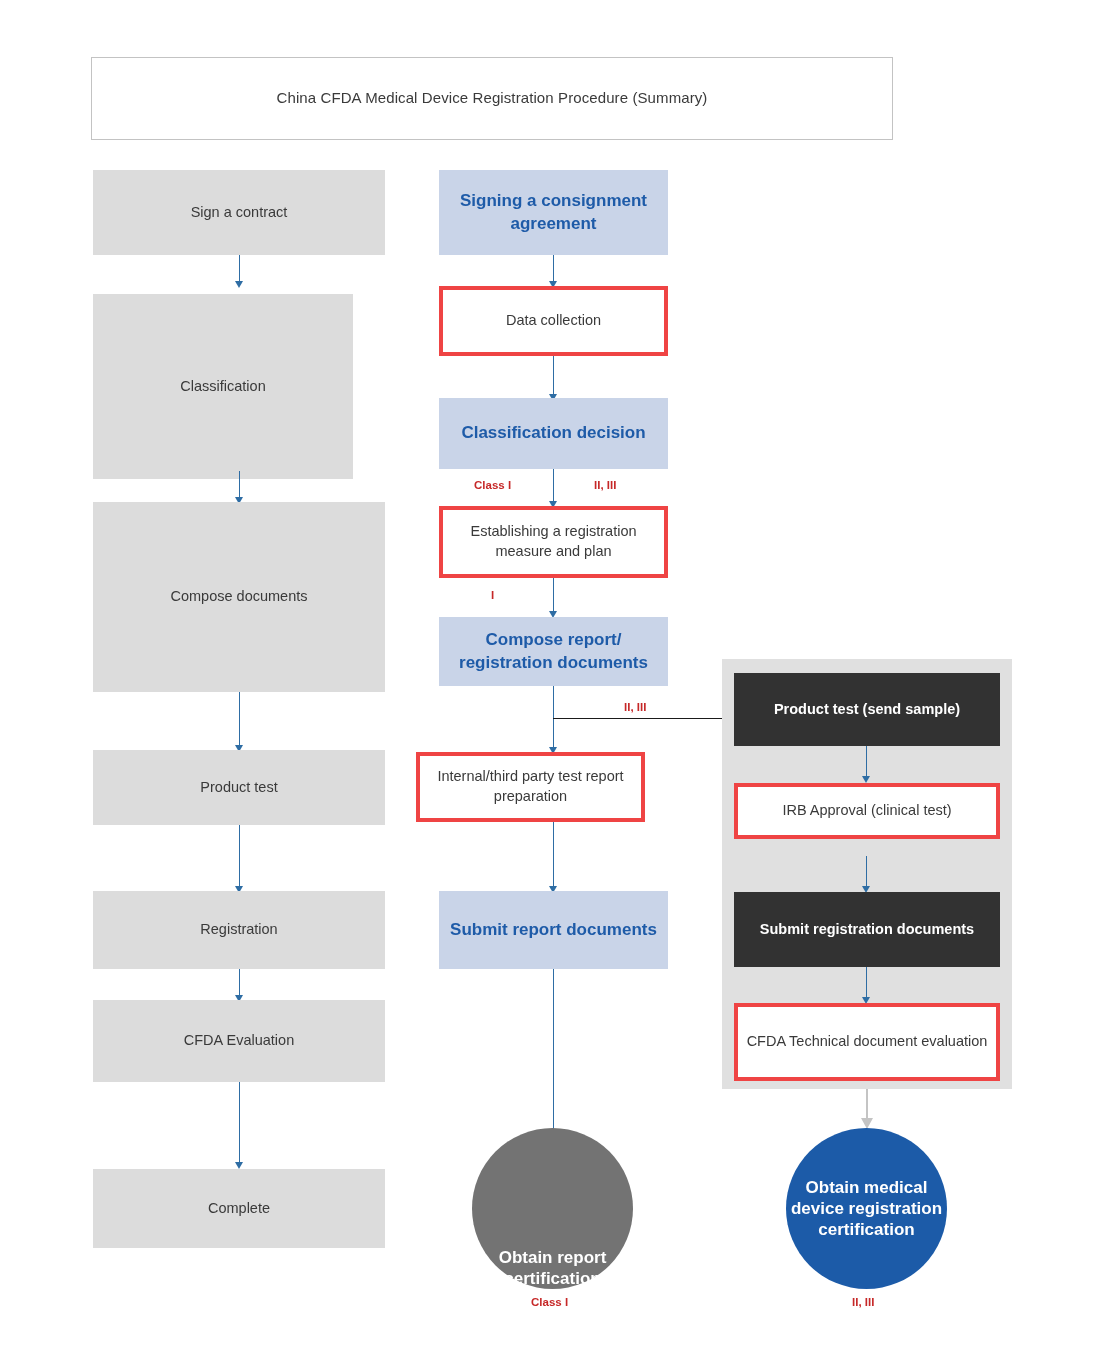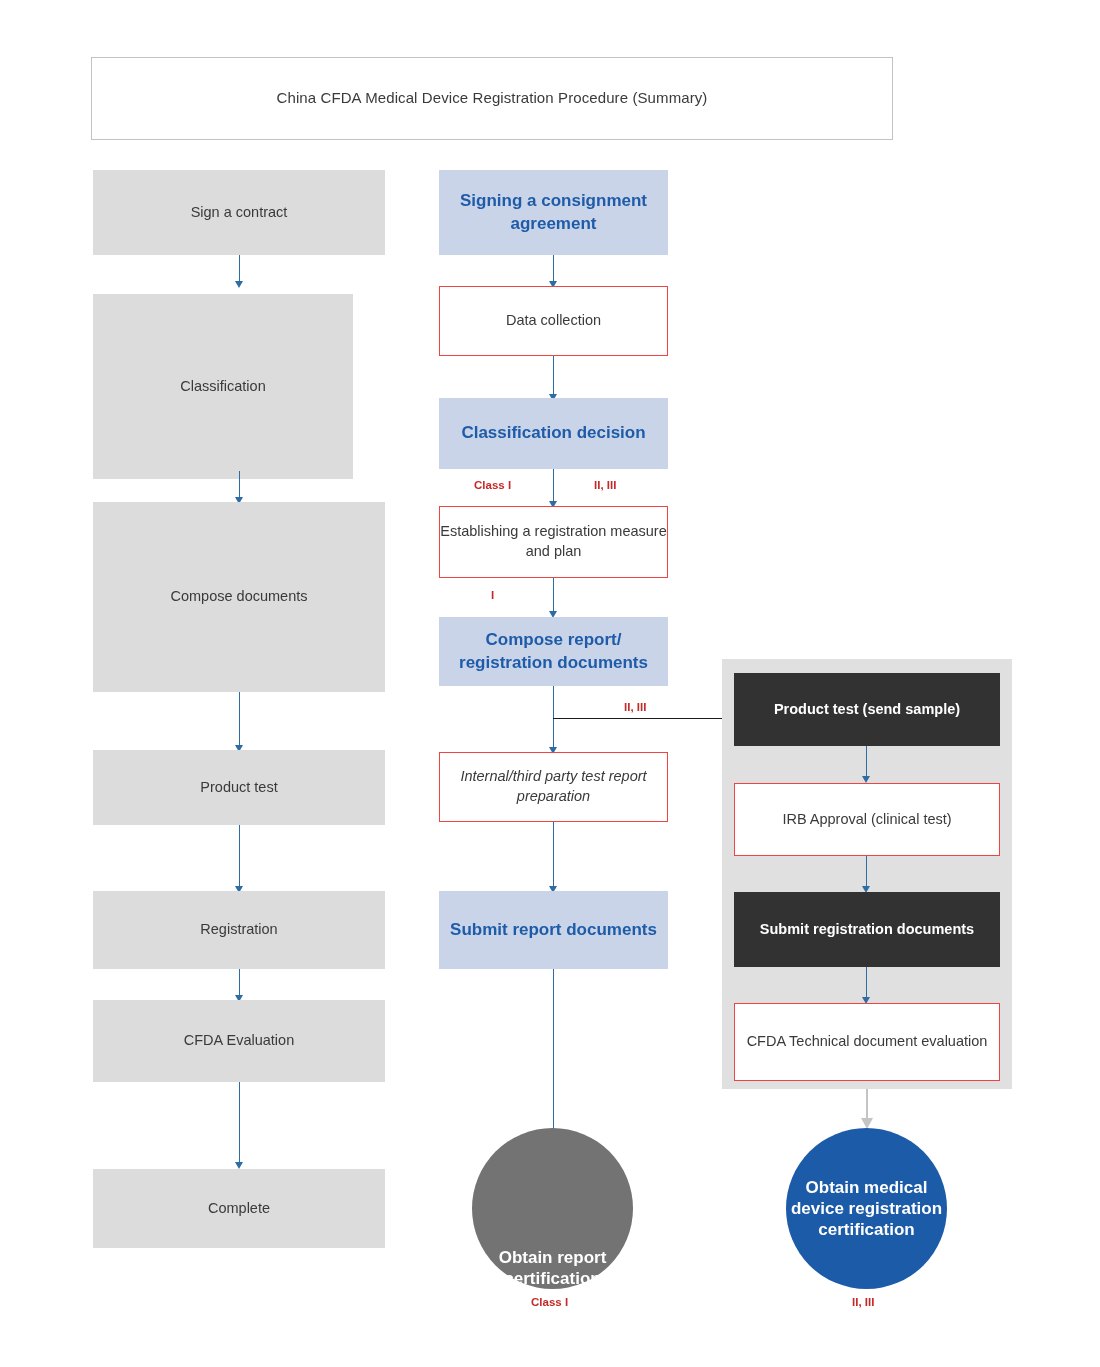--- a/index.html
+++ b/index.html
@@ -50,21 +50,21 @@
   
   .blue-box {
     background: #c9d4e8;
     border: none;
     font-size: 17px;
     color: #1e5ba8;
     font-weight: 600;
   }
   .white-box {
     background: #ffffff;
-    border: 1px solid #ef4444;
+    border: 4px solid #ef4444;
     font-size: 14.5px;
     color: #3a3a3a;
   }
 
   
   .group-panel {
     background: #e0e0e0;
     border: none;
   }
   .dark-box {
@@ -211,41 +211,41 @@
     <span>Compose report/ registration documents</span>
   </div>
 
   <div class="vline" style="left:553px; top:686px; height:63px;"></div>
   <div class="arrowhead" style="left:549px; top:747px;"></div>
 
   <div class="hline" style="left:553px; top:718px; width:178px;"></div>
   <div class="arrowhead-right" style="left:729px; top:714px;"></div>
   <div class="branch-label" style="left:624px; top:701px;">II, III</div>
 
-  <div class="node white-box" style="left:439px; top:752px; width:229px; height:70px;font-style:italic;">
+  <div class="node white-box" style="left:416px; top:752px; width:229px; height:70px;">
     <span>Internal/third party test report preparation</span>
   </div>
   <div class="vline" style="left:553px; top:822px; height:66px;"></div>
   <div class="arrowhead" style="left:549px; top:886px;"></div>
 
   <div class="node blue-box" style="left:439px; top:891px; width:229px; height:78px;">
     <span>Submit report documents</span>
   </div>
   <div class="vline" style="left:553px; top:969px; height:178px;"></div>
   <div class="arrowhead" style="left:549px; top:1145px;"></div>
 
   <div class="node group-panel" style="left:722px; top:659px; width:290px; height:430px;"></div>
 
   <div class="node dark-box" style="left:734px; top:673px; width:266px; height:73px;">
     <span>Product test (send sample)</span>
   </div>
   <div class="vline" style="left:866px; top:746px; height:32px;"></div>
   <div class="arrowhead" style="left:862px; top:776px;"></div>
 
-  <div class="node white-box" style="left:734px; top:783px; width:266px; height:73px;">
+  <div class="node white-box" style="left:734px; top:783px; width:266px; height:56px;">
     <span>IRB Approval (clinical test)</span>
   </div>
   <div class="vline" style="left:866px; top:856px; height:32px;"></div>
   <div class="arrowhead" style="left:862px; top:886px;"></div>
 
   <div class="node dark-box" style="left:734px; top:892px; width:266px; height:75px;">
     <span>Submit registration documents</span>
   </div>
   <div class="vline" style="left:866px; top:967px; height:32px;"></div>
   <div class="arrowhead" style="left:862px; top:997px;"></div>

